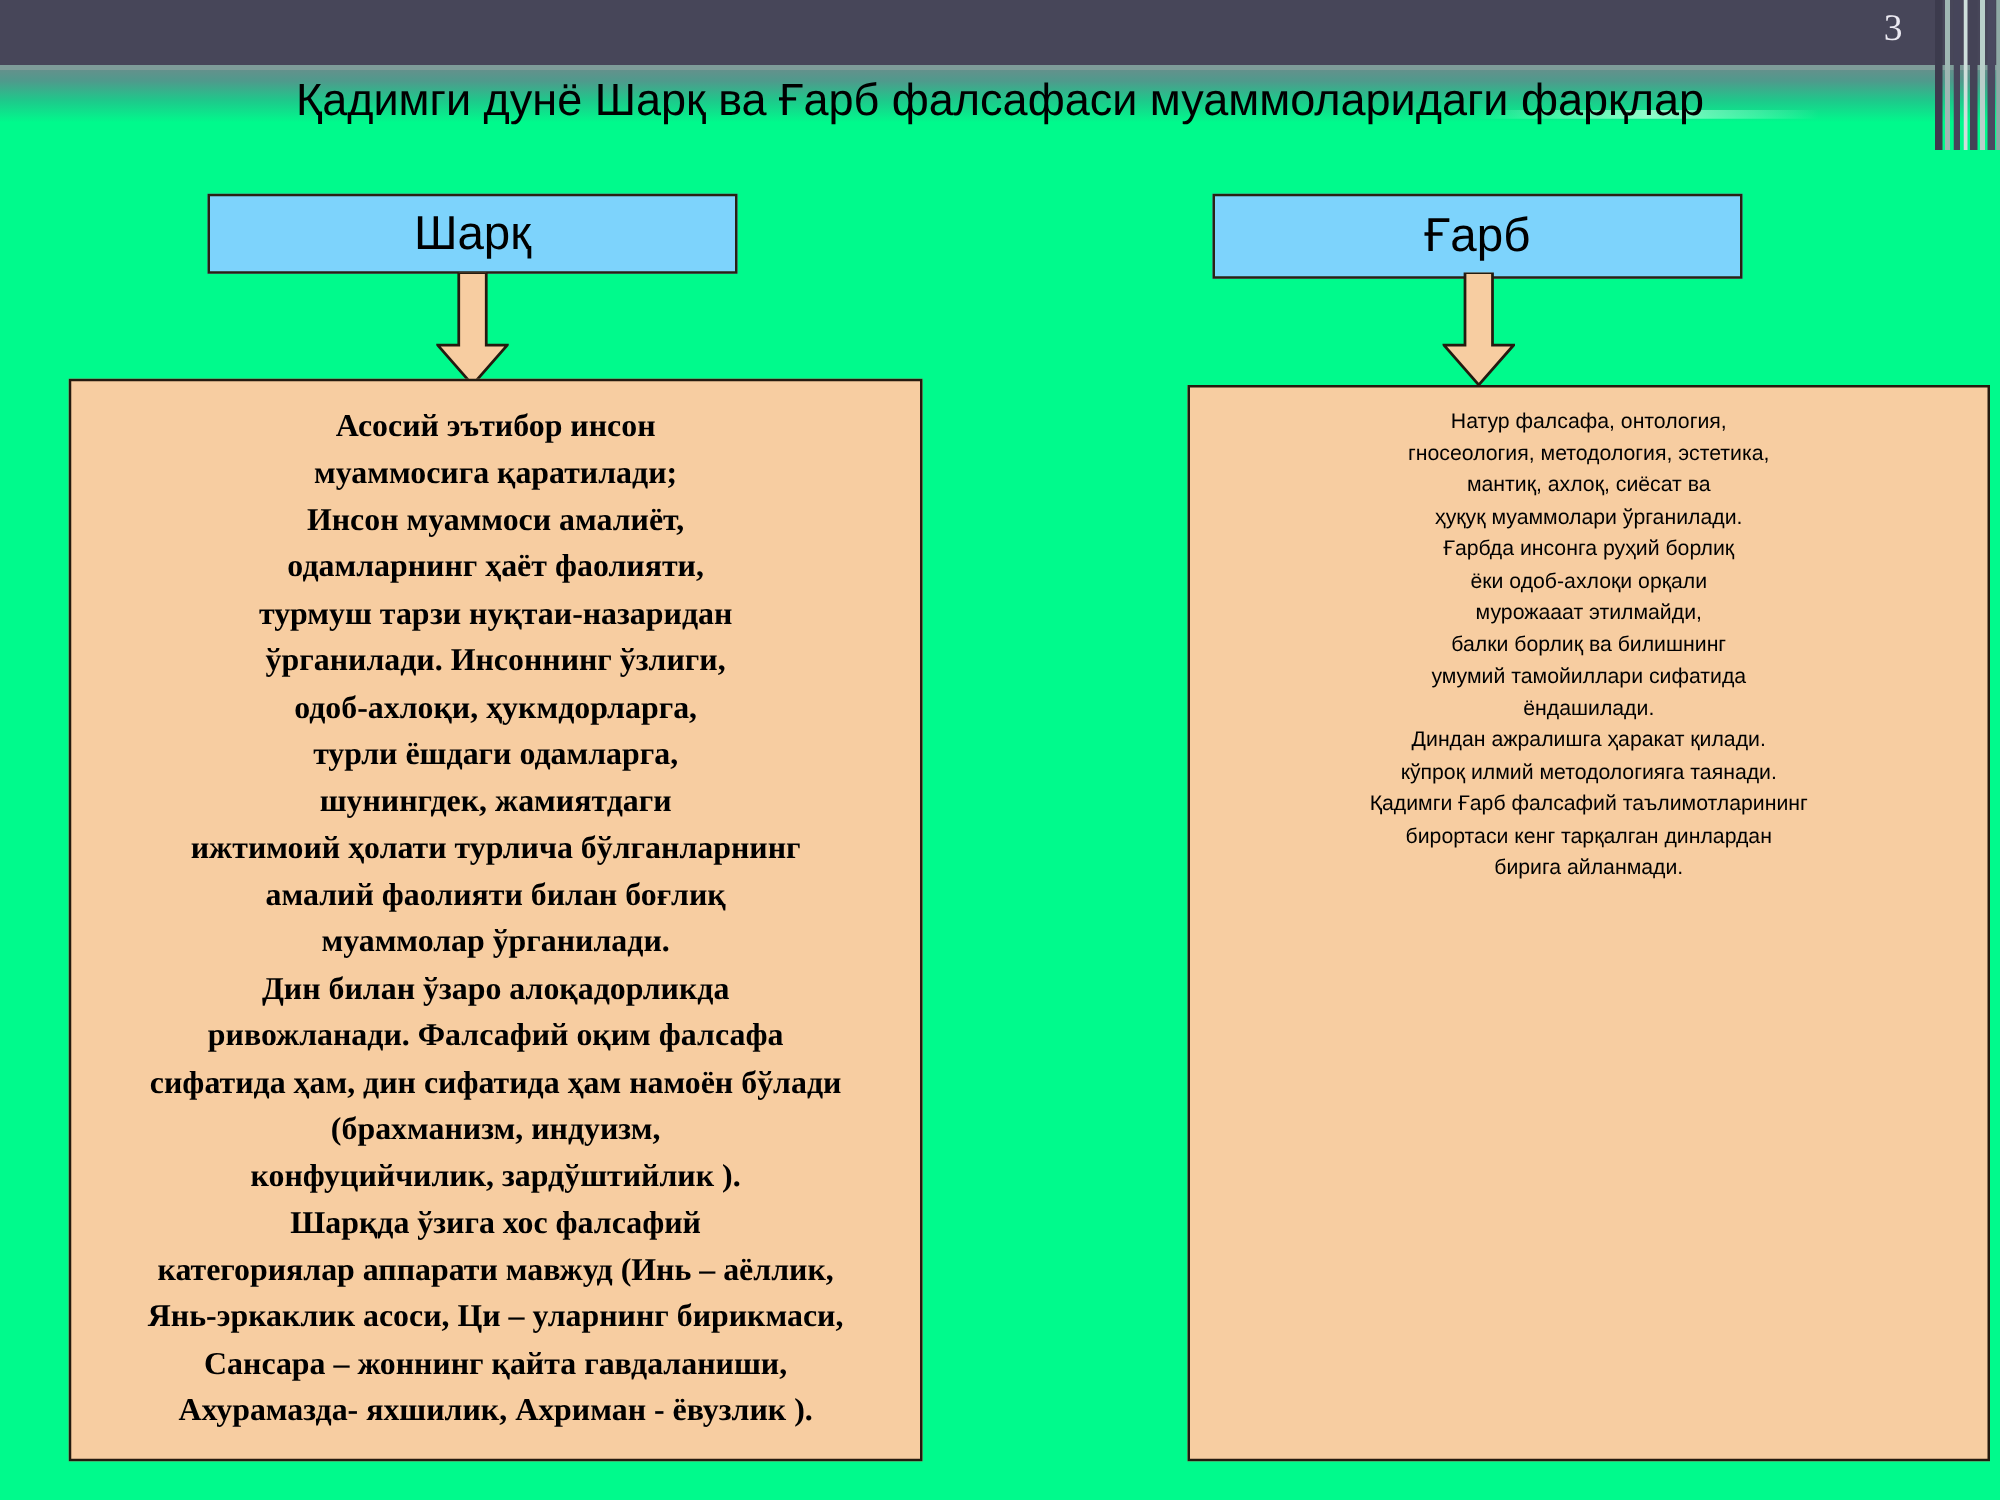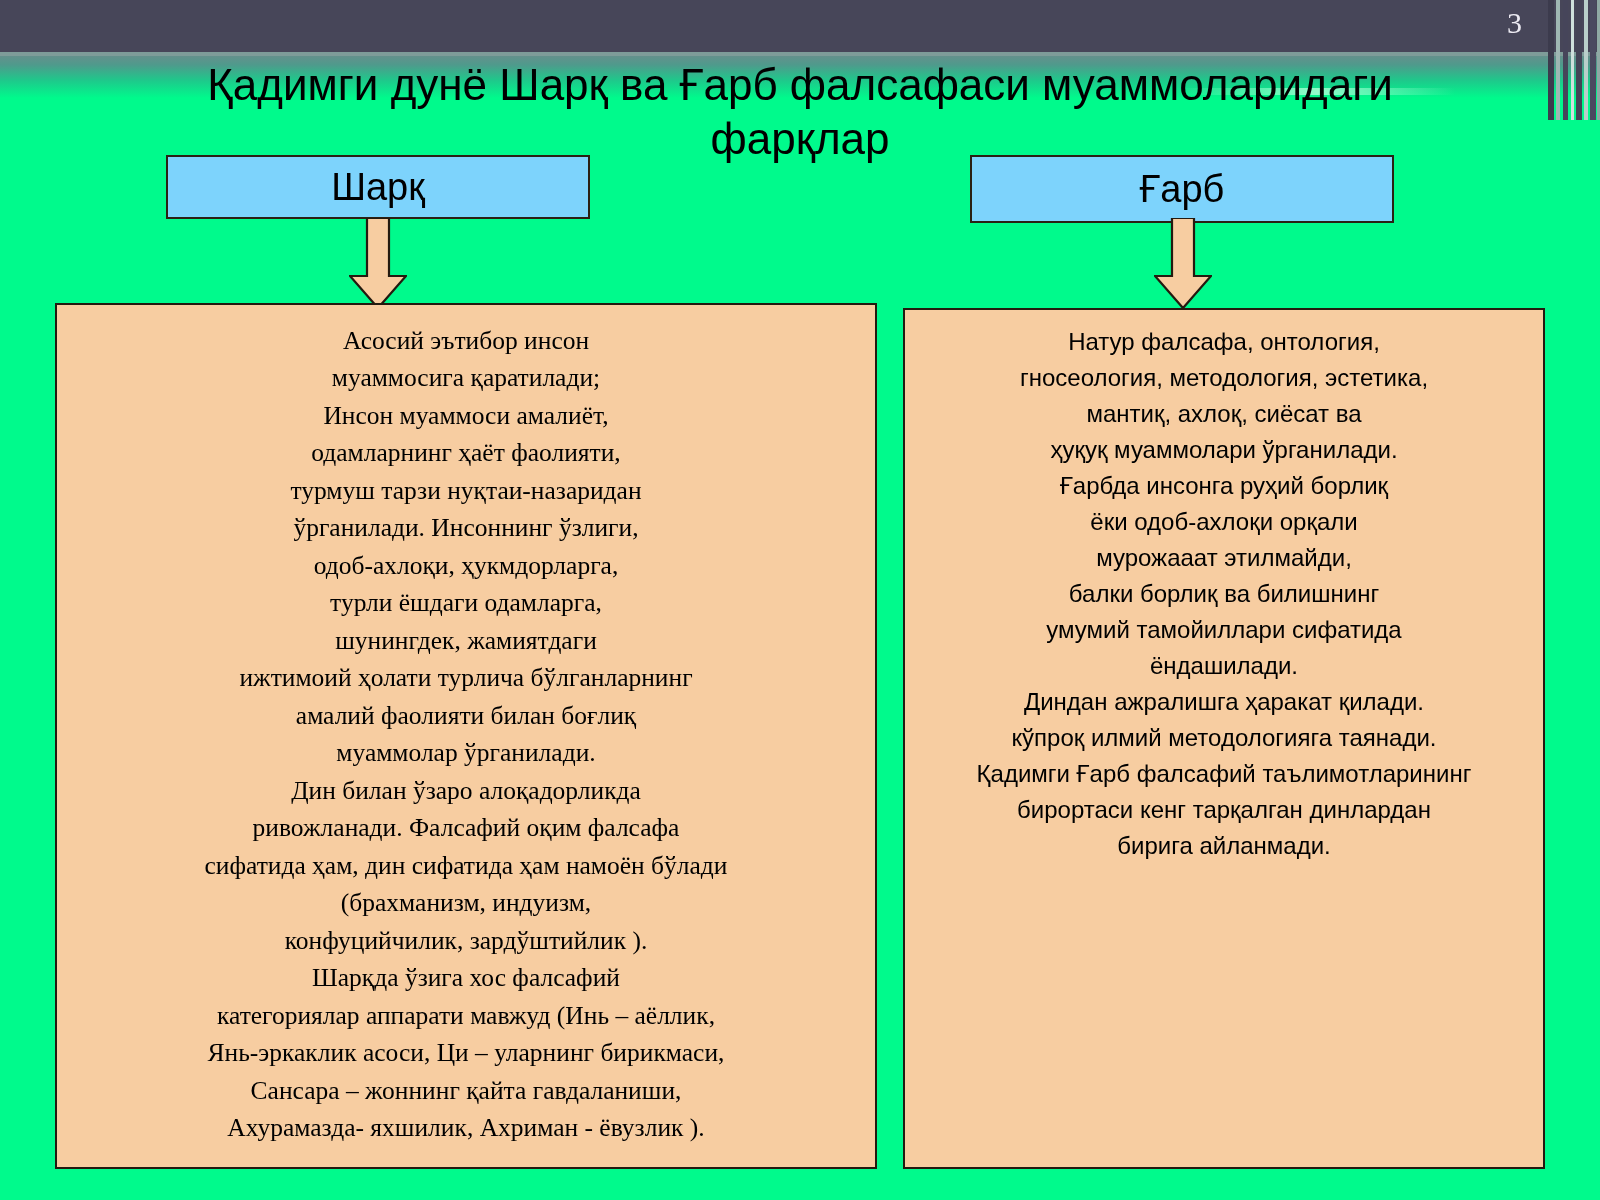--- a/index.html
+++ b/index.html
@@ -79,21 +79,21 @@
     pointer-events: none;
   }
 
   
   #page-title {
     position: absolute;
     left: 120px;
     top: 58px;
     width: 1360px;
     text-align: center;
-    font-size: 44px;
+    font-size: 36px;
     line-height: 1.22;
     color: #000000;
     font-family: "Liberation Sans", sans-serif;
   }
 
   
   .head-box {
     position: absolute;
     background: #7dd3fc;
     border: 2px solid #2a2013;
@@ -121,34 +121,35 @@
     background: #F7CDA1;
     border: 2px solid #241a0f;
     box-sizing: border-box;
     color: #000000;
     text-align: center;
     overflow: hidden;
   }
   #content-box-east {
     left: 55px;
     top: 303px;
-    width: 822px;
+    width: 683px;
     height: 866px;
     font-family: "Liberation Serif", serif;
     font-size: 25.5px;
     line-height: 1.47;
     padding: 17px 8px 6px 8px;
+    font-weight: bold;
   }
   #content-box-west {
-    left: 903px;
+    left: 950px;
     top: 308px;
     width: 642px;
     height: 861px;
     font-family: "Liberation Sans", sans-serif;
-    font-size: 24px;
+    font-size: 17px;
     line-height: 1.5;
     padding: 14px 6px 6px 6px;
   }
   .content-box p {
     margin: 0;
     white-space: pre-line;
   }
   .spacer-line { height: 26px; }
 </style>
 </head>

